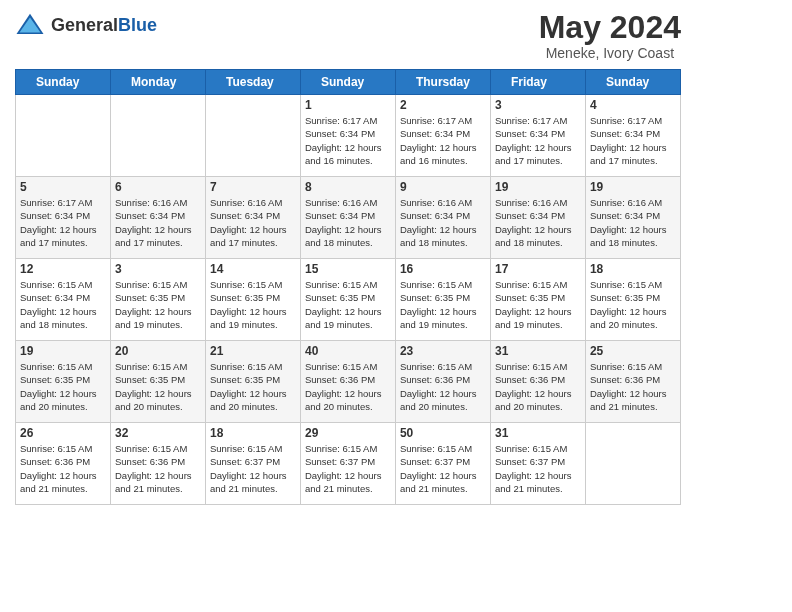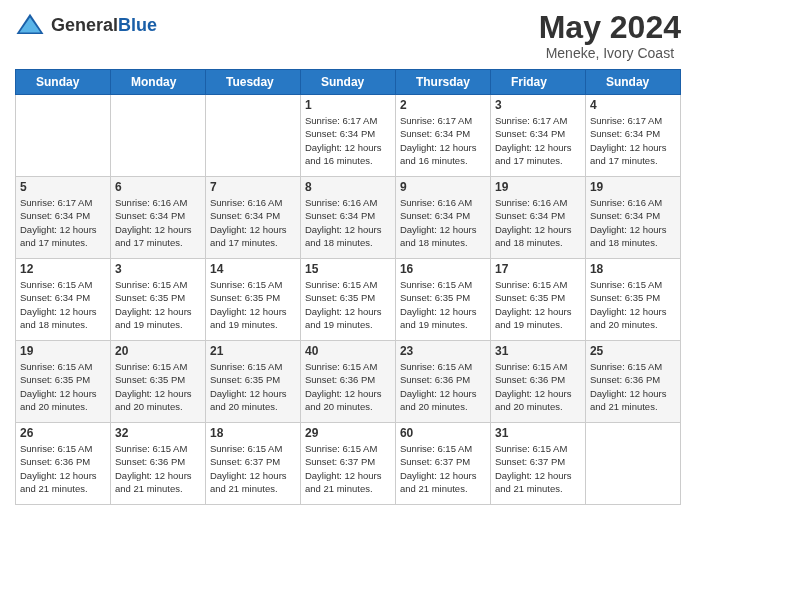--- a/index.html
+++ b/index.html
@@ -401,21 +401,21 @@
             <div class="cell-content">
               <div class="day-num">29</div>
               <div class="day-info">Sunrise: 6:15 AM
 Sunset: 6:37 PM
 Daylight: 12 hours
 and 21 minutes.</div>
             </div>
           </td>
           <td>
             <div class="cell-content">
-              <div class="day-num">60</div>
+              <div class="day-num">50</div>
               <div class="day-info">Sunrise: 6:15 AM
 Sunset: 6:37 PM
 Daylight: 12 hours
 and 21 minutes.</div>
             </div>
           </td>
           <td>
             <div class="cell-content">
               <div class="day-num">31</div>
               <div class="day-info">Sunrise: 6:15 AM

